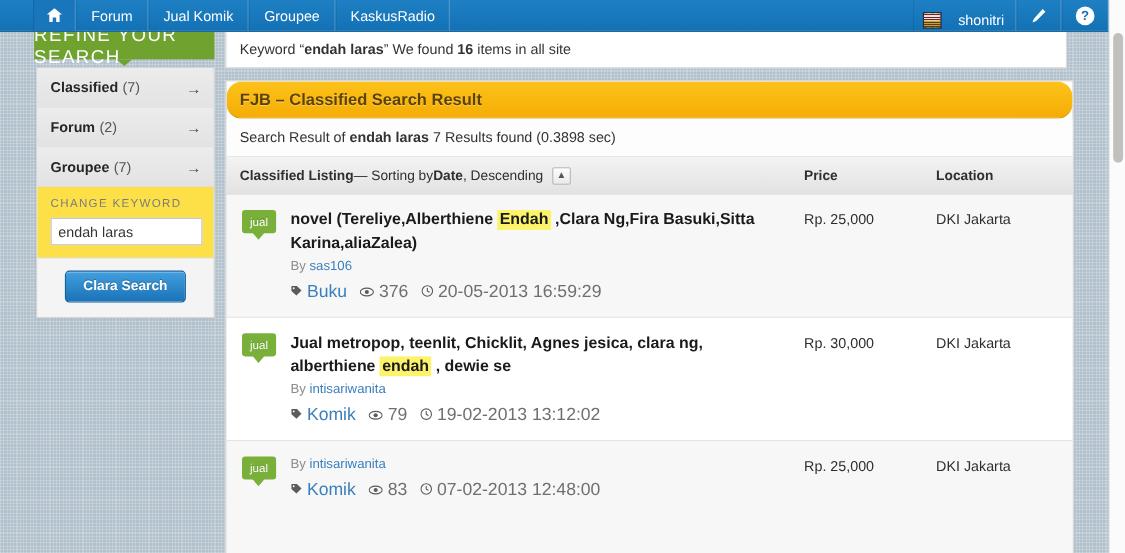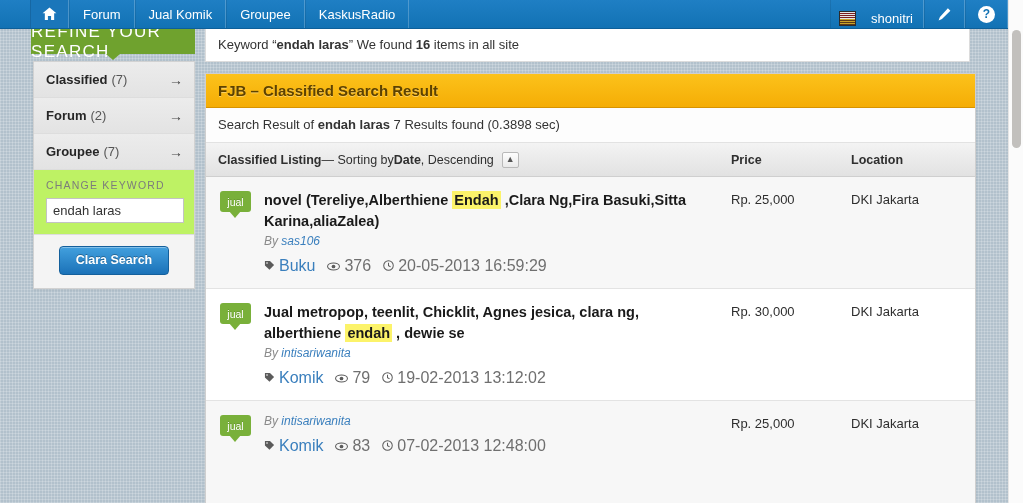--- a/index.html
+++ b/index.html
@@ -124,21 +124,21 @@
     padding: 0 11px 0 12px;
     border-bottom: 1px solid #dddddd;
     background: linear-gradient(#ececec, #e3e3e3);
     cursor: pointer;
     font-size: 13px;
     color: #262626;
   }
   .refine-item .lbl { font-weight: bold; }
   .refine-item .cnt { font-weight: normal; color: #555; margin-left: 4px; }
   .refine-item .arrow { margin-left: auto; color: #444; font-size: 14px; }
-  #keyword-section { padding: 9px 11px 11px 12px; background:#bef264; border-bottom:1px solid #dddddd;}
+  #keyword-section { padding: 9px 11px 11px 12px; background:#fde047; border-bottom:1px solid #dddddd;}
   #keyword-label {
     font-size: 10.5px; color: #7c7c7c; letter-spacing: 1.2px;
     margin-bottom: 7px;
   }
   #keyword-input {
     width: 138px; height: 25px;
     border: 1px solid #c3c3c3;
     background: #ffffff;
     font-size: 13px;
     color: #333;
@@ -180,20 +180,21 @@
   }
   #panel-title {
     height: 34px;
     background: linear-gradient(#fcc21b, #f5ad05);
     border-bottom: 1px solid #d79300;
     display: flex; align-items: center;
     padding: 0 12px;
     font-size: 15px; font-weight: bold;
     color: #5d4200;
     text-shadow: 0 1px 0 rgba(255,255,255,0.35);
+    border-radius: 14px;
   }
   #result-summary {
     padding: 9px 12px 10px;
     font-size: 13px; color: #333;
     border-bottom: 1px solid #e2e2e2;
     background: #fdfdfd;
   }
   #listing-header {
     height: 34px;
     background: linear-gradient(#f3f3f3, #e2e2e2);
@@ -249,21 +250,21 @@
   .info-cell { flex: 1 1 auto; padding-right: 12px; }
   .listing-title {
     font-size: 14.5px;
     font-weight: bold;
     color: #1a1a1a;
     line-height: 1.45;
     margin: 0 0 2px;
     cursor: pointer;
   }
   .listing-title mark { background: #fcf36a; color: #1a1a1a; padding: 1px 2px; }
-  .listing-by { font-size: 12px; color: #8b8b8b; margin-bottom: 9px; font-style: italic; }
+  .listing-by { font-size: 12px; color: #8b8b8b; margin-bottom: 9px; }
   .listing-by a { color: #3a7fbd; text-decoration: none; cursor: pointer; }
   .listing-meta { font-size: 16px; color: #6f6f6f; display: flex; align-items: center; }
   .listing-meta .meta-grp { display: inline-flex; align-items: center; gap: 4px; margin-right: 12px; }
   .listing-meta a.tag-link { color: #3a7fbd; text-decoration: none; cursor: pointer; }
   .mini { display: inline-block; vertical-align: -1px; }
   .price-cell { width: 120px; flex: 0 0 120px; font-size: 13px; color: #2e2e2e; padding-top: 2px; }
   .loc-cell { width: 112px; flex: 0 0 112px; font-size: 13px; color: #2e2e2e; padding-top: 2px; }
 </style>
 </head>
 <body>

